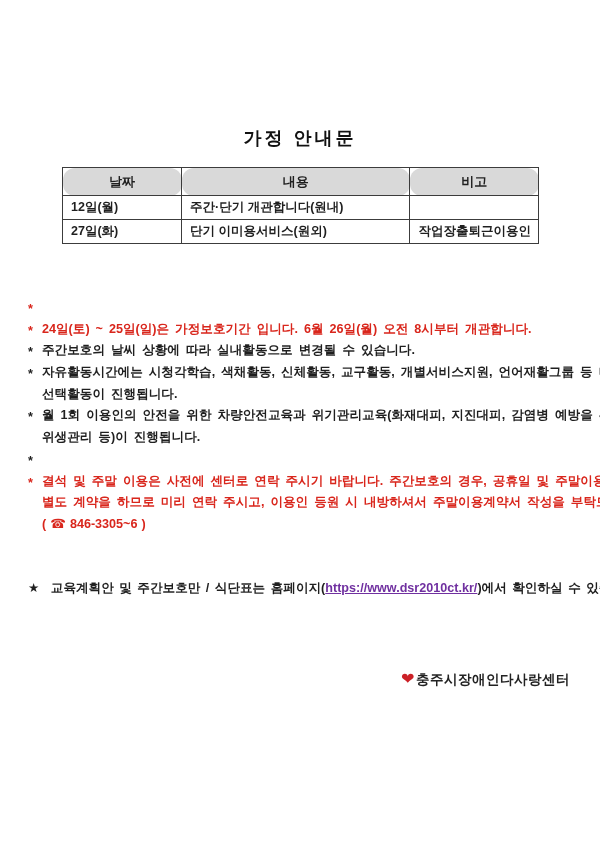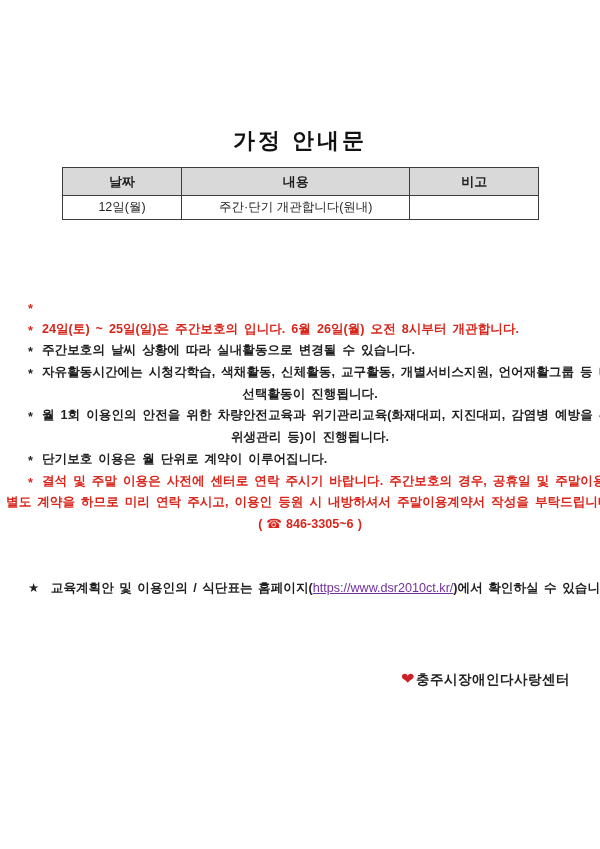--- a/index.html
+++ b/index.html
@@ -18,21 +18,21 @@
     font-family: "Liberation Sans", "DejaVu Sans", sans-serif;
     color: var(--body-text);
     overflow: hidden;
   }
   .doc-title {
     position: absolute;
     top: 126px;
     left: 0;
     width: 100%;
     text-align: center;
-    font-size: 22px;
+    font-size: 18px;
     font-weight: 800;
     letter-spacing: 3px;
     color: #111;
   }
   table.sched {
     position: absolute;
     top: 167px;
     left: 62px;
     width: 477px;
     border-collapse: collapse;
@@ -44,25 +44,26 @@
     padding: 0 8px;
     overflow: hidden;
     white-space: nowrap;
   }
   table.sched th {
     height: 27px;
     background: var(--table-header-bg);
     text-align: center;
     font-weight: 800;
     font-size: 13px;
+    border-radius: 12px;
   }
   table.sched td {
     height: 23px;
-    font-weight: 400;
-    text-align: center;
+    font-weight: 700;
+    text-align: left;
     margin-left: 24px;
   }
   .col-date { width: 25%; }
   .col-content { width: 48%; }
   .col-note { width: 27%; }
 
   .notices {
     position: absolute;
     top: 297px;
     left: 28px;
@@ -76,39 +77,39 @@
     height: 21.7px;
     line-height: 21.7px;
     white-space: nowrap;
   }
   .nline .marker {
     flex: none;
     width: 14px;
     position: relative;
     top: 2px;
   }
-  .nline.cont { padding-left: 14px; justify-content: center; }
+  .nline.cont { padding-left: 14px; }
   .red { color: var(--alert-red); }
   .phone-icon { margin: 0 4px; }
 
   .footer-line {
     position: absolute;
     top: 580px;
     left: 28px;
     width: 550px;
     font-size: 12.6px;
     font-weight: 700;
     word-spacing: 2px;
     white-space: nowrap;
   }
   .footer-line .star { margin-right: 6px; }
   a.home-link {
     color: var(--link-purple);
     text-decoration: underline;
-    font-weight: 400;
+    font-weight: 700;
   }
   .logo {
     position: absolute;
     top: 671px;
     right: 30px;
     display: flex;
     align-items: center;
     gap: 1px;
     font-size: 13.5px;
     font-weight: 800;
@@ -142,30 +143,35 @@
         <th>내용</th>
         <th>비고</th>
       </tr>
     </thead>
     <tbody>
       <tr>
         <td>12일(월)</td>
         <td>주간·단기 개관합니다(원내)</td>
         <td></td>
       </tr>
+      <tr>
+        <td>27일(화)</td>
+        <td>단기 이미용서비스(원외)</td>
+        <td>작업장출퇴근이용인</td>
+      </tr>
     </tbody>
   </table>
 
   <div class="notices">
     <div class="nline red">
       <span class="marker">*</span>
     </div>
     <div class="nline red">
       <span class="marker">*</span>
-      <span>24일(토) ~ 25일(일)은 주간보호의 입니다. 6월 26일(월) 오전 8시부터 개관합니다.</span>
+      <span>24일(토) ~ 25일(일)은 가정보호기간 입니다. 6월 26일(월) 오전 8시부터 개관합니다.</span>
     </div>
     <div class="nline">
       <span class="marker">*</span>
       <span>주간보호의 날씨 상황에 따라 실내활동으로 변경될 수 있습니다.</span>
     </div>
     <div class="nline">
       <span class="marker">*</span>
       <span>자유활동시간에는 시청각학습, 색채활동, 신체활동, 교구활동, 개별서비스지원, 언어재활그룹 등 다양한</span>
     </div>
     <div class="nline cont">
@@ -173,40 +179,39 @@
     </div>
     <div class="nline">
       <span class="marker">*</span>
       <span>월 1회 이용인의 안전을 위한 차량안전교육과 위기관리교육(화재대피, 지진대피, 감염병 예방을 위한</span>
     </div>
     <div class="nline cont">
       <span>위생관리 등)이 진행됩니다.</span>
     </div>
     <div class="nline">
       <span class="marker">*</span>
-      <span>단기보호 이용은 월 단위로 계약이 이루어집니다.</span>
     </div>
     <div class="nline red">
       <span class="marker">*</span>
       <span>결석 및 주말 이용은 사전에 센터로 연락 주시기 바랍니다. 주간보호의 경우, 공휴일 및 주말이용은</span>
     </div>
     <div class="nline cont red">
       <span>별도 계약을 하므로 미리 연락 주시고, 이용인 등원 시 내방하셔서 주말이용계약서 작성을 부탁드립니다.</span>
     </div>
     <div class="nline cont red">
       <span>(</span>
       <span class="phone-icon">☎</span>
       <span>846-3305~6</span>
       <span style="margin-left:4px;">)</span>
     </div>
   </div>
 
   <div class="footer-line">
     <span class="star">★</span>
-    <span>교육계획안 및 이용인의 / 식단표는 홈페이지(</span><a class="home-link" href="#">https://www.dsr2010ct.kr/</a><span>)에서 확인하실 수 있습니다.</span>
+    <span>교육계획안 및 주간보호만 / 식단표는 홈페이지(</span><a class="home-link" href="#">https://www.dsr2010ct.kr/</a><span>)에서 확인하실 수 있습니다.</span>
   </div>
 
   <div class="logo">
     <span class="heart-icon">❤</span>
     <span>충주시장애인다사랑센터</span>
   </div>
 
 </div>
 
 </body></html>

